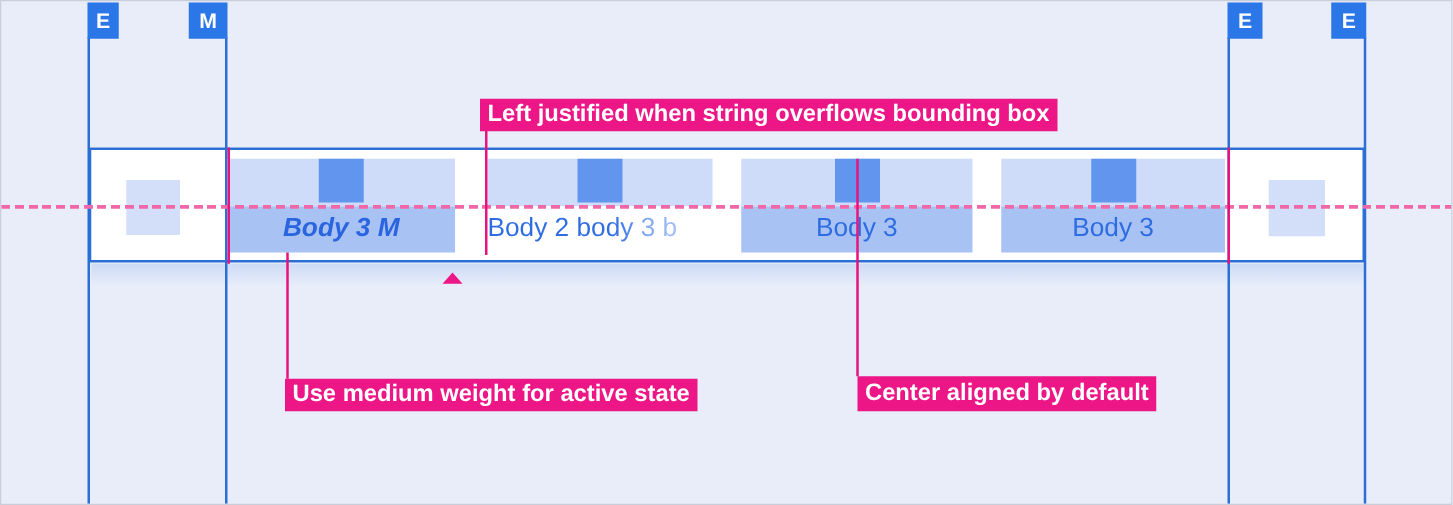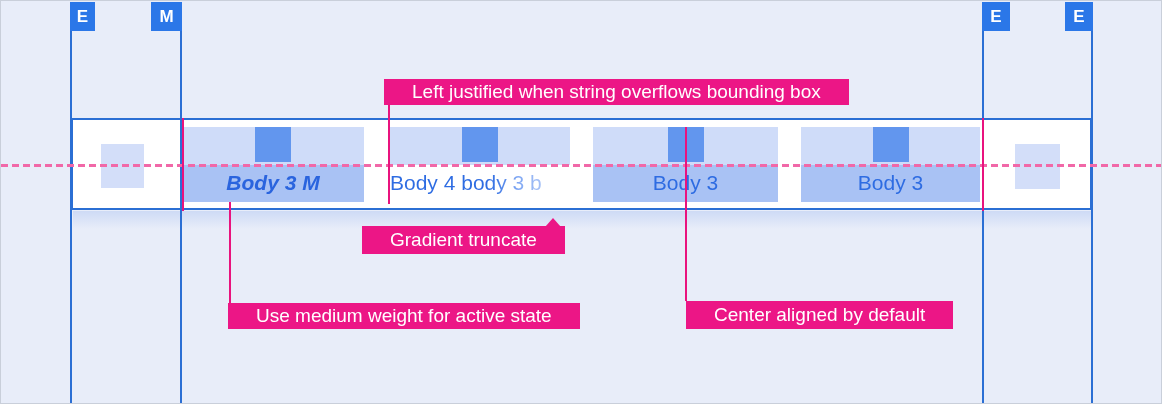--- a/index.html
+++ b/index.html
@@ -62,21 +62,21 @@
   
   .pline{position:absolute;width:2px;background:#e9137e;z-index:5;}
   .p-tab-left{left:181px;top:117px;height:93px;}
   .p-right-gutter{left:981px;top:117px;height:93px;}
   .p-overflow{left:387px;top:103px;height:100px;}
   .p-active{left:228px;top:201px;height:101px;}
   .p-center{left:684px;top:126px;height:174px;}
   
   .note{
     position:absolute;z-index:7;background:#ec1686;color:#fff;
-    font-weight:400;font-size:19px;line-height:26px;padding:0 28px;white-space:nowrap;
+    font-weight:700;font-size:19px;line-height:26px;padding:0 6px;white-space:nowrap;
   }
   .n-left-justified{left:383px;top:78px;}
   .n-gradient{left:361px;top:225px;line-height:28px;}
   .n-gradient .caret{
     position:absolute;top:-8px;right:4px;width:0;height:0;
     border-left:8px solid rgba(0,0,0,0);border-right:8px solid rgba(0,0,0,0);
     border-bottom:9px solid #ec1686;
   }
   .n-medium{left:227px;top:302px;}
   .n-center{left:685px;top:300px;line-height:28px;}
@@ -101,21 +101,21 @@
     <div class="tab-icon-row">
       <div class="tab-icon"></div>
     </div>
     <div class="tab-label-row active">Body 3 M</div>
   </div>
 
   <div class="tab tab-2">
     <div class="tab-icon-row">
       <div class="tab-icon"></div>
     </div>
-    <div class="tab-label-row truncate">Body 4 body 3 b</div>
+    <div class="tab-label-row truncate">Body 2 body 3 b</div>
   </div>
 
   <div class="tab tab-3">
     <div class="tab-icon-row">
       <div class="tab-icon"></div>
     </div>
     <div class="tab-label-row">Body 3</div>
   </div>
 
   <div class="tab tab-4">
@@ -132,17 +132,17 @@
   <div class="pline p-overflow"></div>
   <div class="pline p-active"></div>
   <div class="pline p-center"></div>
 
   <div class="marker m-e-left">E</div>
   <div class="marker m-m">M</div>
   <div class="marker m-e-r1">E</div>
   <div class="marker m-e-r2">E</div>
 
   <div class="note n-left-justified">Left justified when string overflows bounding box</div>
-  <div class="note n-gradient"><span class="caret"></span><span>Gradient truncate</span></div>
+  <div class="note n-gradient"><span class="caret"></span></div>
   <div class="note n-medium">Use medium weight for active state</div>
   <div class="note n-center">Center aligned by default</div>
 
 </div>
 
 </body></html>

